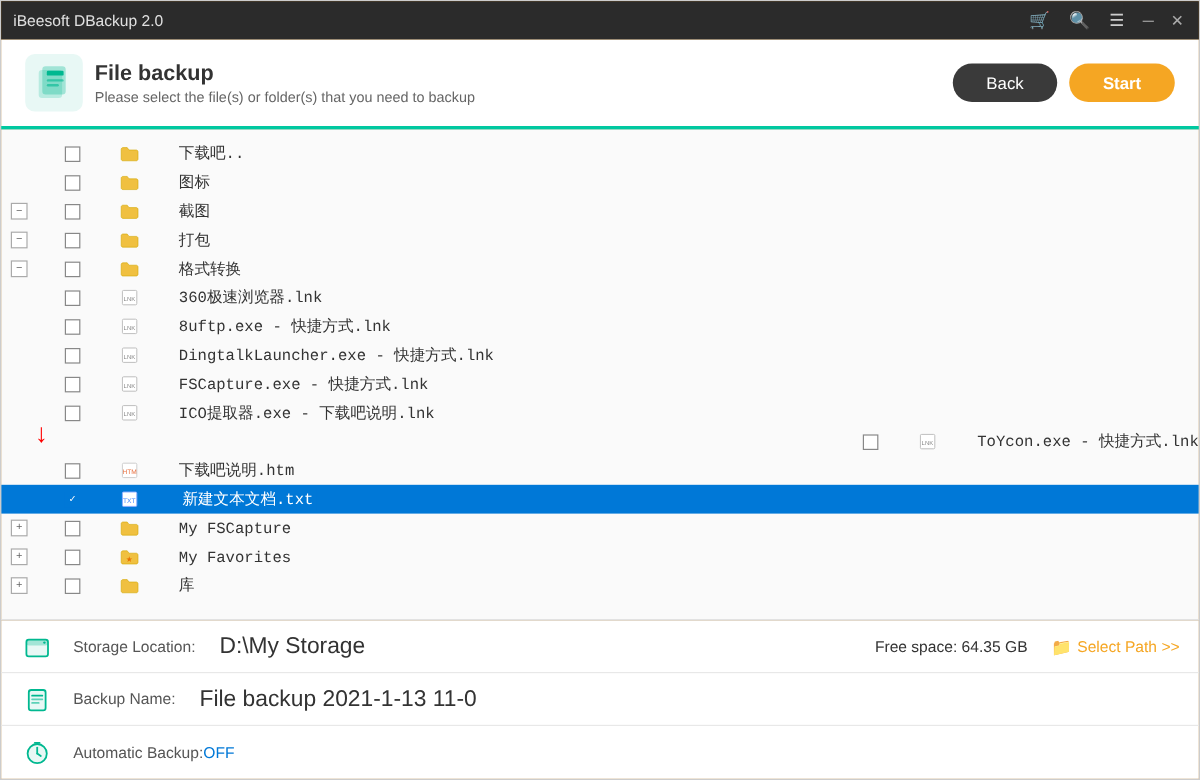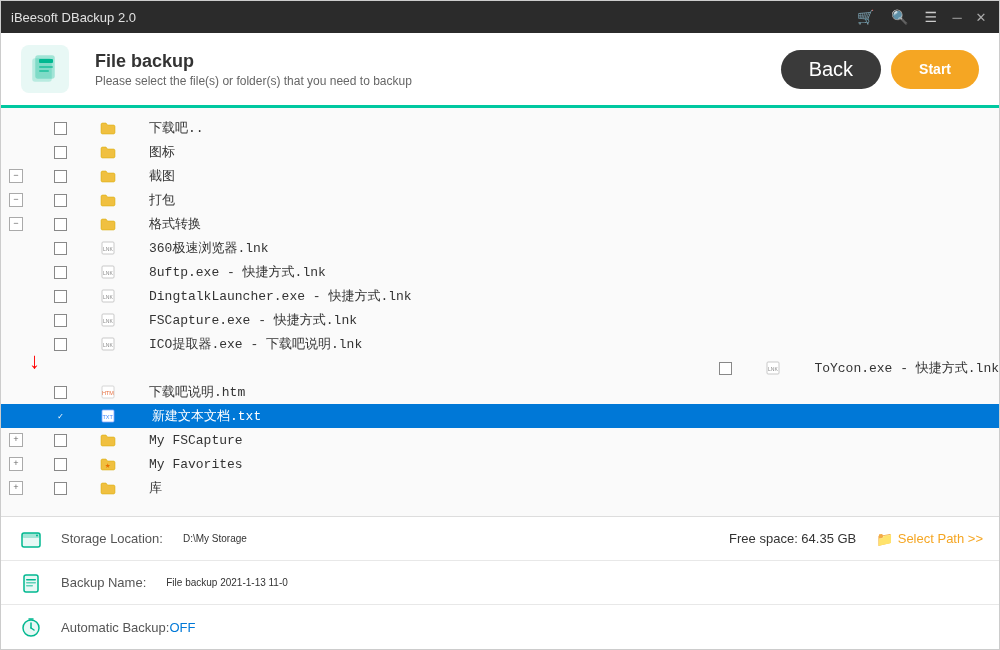--- a/index.html
+++ b/index.html
@@ -64,21 +64,21 @@
       padding: 12px 20px;
       display: flex;
       align-items: center;
       justify-content: space-between;
       border-bottom: 3px solid #00c8a0;
       flex-shrink: 0;
     }
     .header-left {
       display: flex;
       align-items: center;
-      gap: 26px;
+      gap: 10px;
     }
     .header-icon {
       width: 48px;
       height: 48px;
       background: #e8f8f5;
       border-radius: 8px;
       display: flex;
       align-items: center;
       justify-content: center;
       color: #00b890;
@@ -97,21 +97,21 @@
     .header-buttons {
       display: flex;
       gap: 10px;
     }
     .btn-back {
       background: #3a3a3a;
       color: #fff;
       border: none;
       border-radius: 20px;
       padding: 8px 28px;
-      font-size: 20px;
+      font-size: 14px;
       cursor: pointer;
     }
     .btn-start {
       background: #f5a623;
       color: #fff;
       border: none;
       border-radius: 20px;
       padding: 8px 28px;
       font-size: 14px;
       cursor: pointer;
@@ -244,21 +244,21 @@
     .panel-icon.green { color: #00b890; }
     .panel-icon.teal { color: #00b890; }
 
     .panel-label {
       font-size: 13px;
       color: #555;
       margin-left: 16px;
       flex-shrink: 0;
     }
     .panel-value {
-      font-size: 10px;
+      font-size: 19px;
       color: #333;
       margin-left: 20px;
     }
     .panel-free-space {
       margin-left: auto;
       font-size: 13px;
       color: #333;
     }
     .panel-select-path {
       margin-left: 20px;

